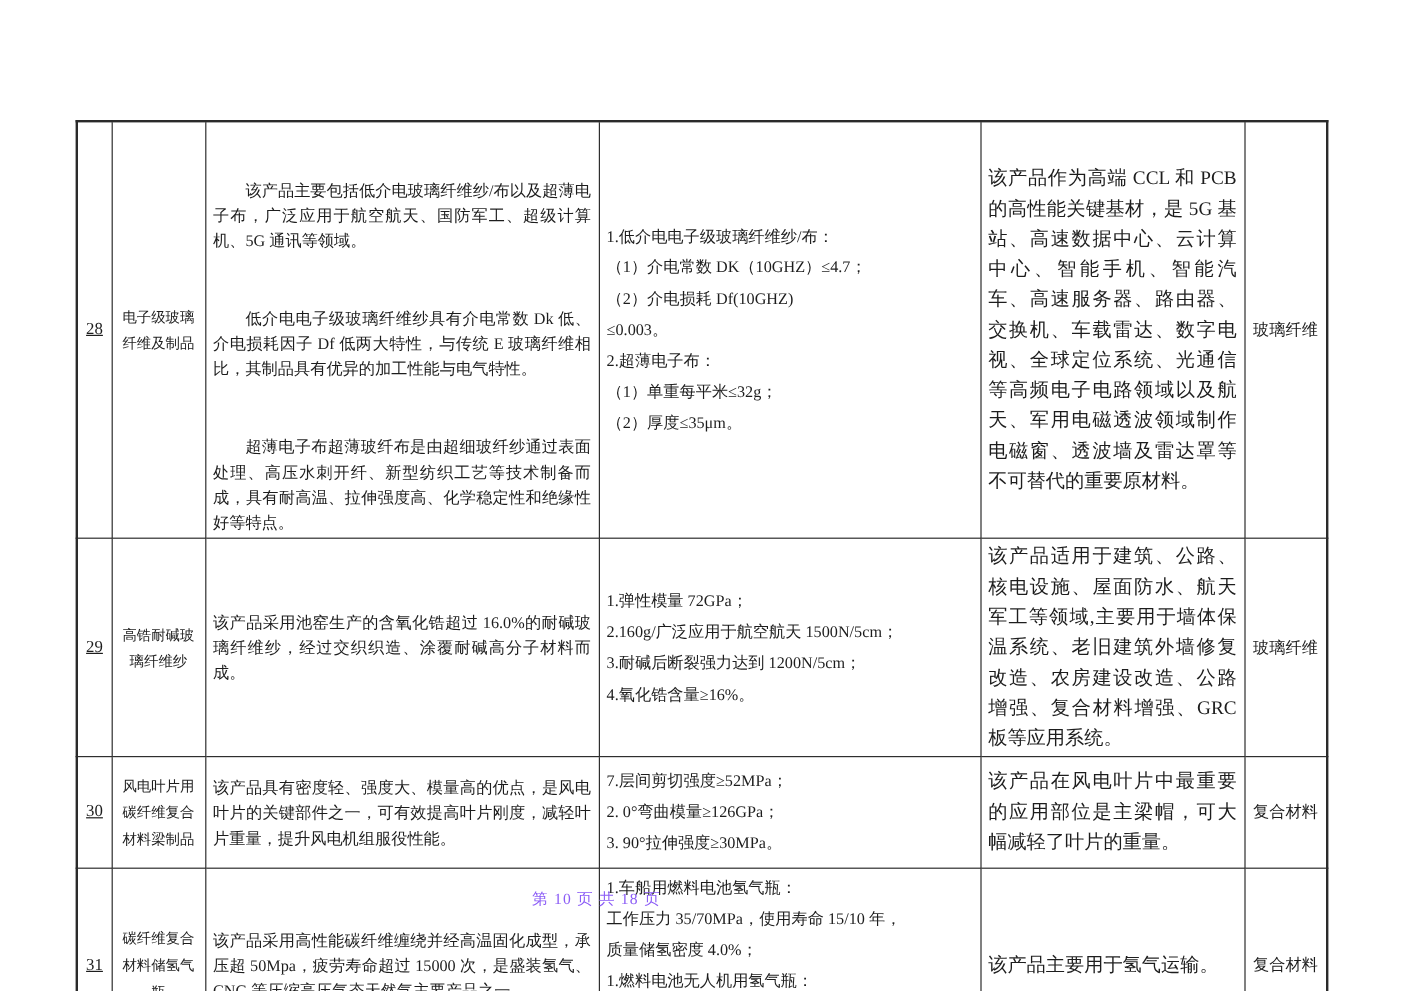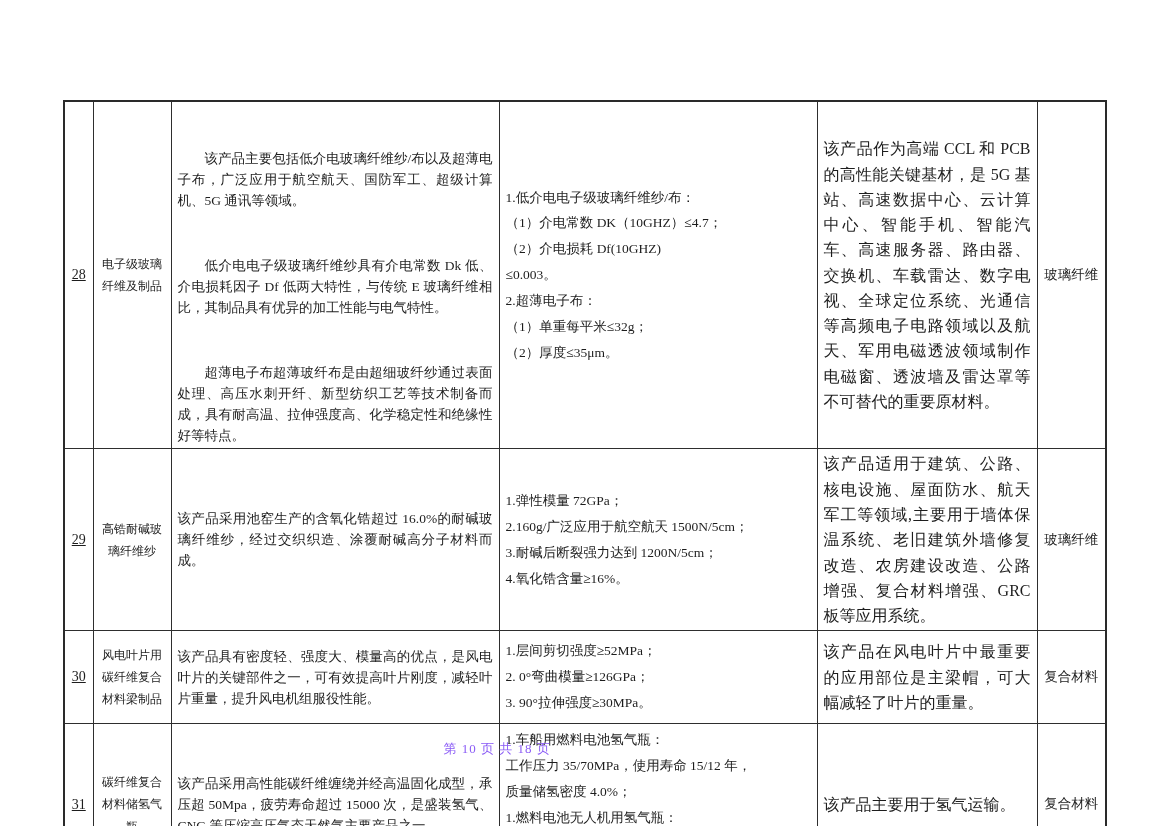--- a/index.html
+++ b/index.html
@@ -90,37 +90,37 @@
     <td class="c-remark">玻璃纤维</td>
   </tr>
 
   <tr class="r30">
     <td class="c-no">30</td>
     <td class="c-name">风电叶片用碳纤维复合材料梁制品</td>
     <td class="c-intro">
       <div class="para">该产品具有密度轻、强度大、模量高的优点，是风电叶片的关键部件之一，可有效提高叶片刚度，减轻叶片重量，提升风电机组服役性能。</div>
     </td>
     <td class="c-ind">
-      <div>1.层间剪切强度≥52MPa；</div>
+      <div>7.层间剪切强度≥52MPa；</div>
       <div>2. 0°弯曲模量≥126GPa；</div>
       <div>3. 90°拉伸强度≥30MPa。</div>
     </td>
     <td class="c-app">该产品在风电叶片中最重要的应用部位是主梁帽，可大幅减轻了叶片的重量。</td>
     <td class="c-remark">复合材料</td>
   </tr>
 
   <tr class="r31">
     <td class="c-no">31</td>
     <td class="c-name">碳纤维复合材料储氢气瓶</td>
     <td class="c-intro">
       <div class="para">该产品采用高性能碳纤维缠绕并经高温固化成型，承压超 50Mpa，疲劳寿命超过 15000 次，是盛装氢气、CNG 等压缩高压气态天然气主要产品之一。</div>
     </td>
     <td class="c-ind">
       <div>1.车船用燃料电池氢气瓶：</div>
-      <div>工作压力 35/70MPa，使用寿命 15/12 年，</div>
+      <div>工作压力 35/70MPa，使用寿命 15/10 年，</div>
       <div>质量储氢密度 4.0%；</div>
       <div>1.燃料电池无人机用氢气瓶：</div>
       <div>工作压力 35MPa，使用寿命 2 年，质量储氢密度 7.0%</div>
     </td>
     <td class="c-app">该产品主要用于氢气运输。</td>
     <td class="c-remark">复合材料</td>
   </tr>
 </tbody>
   </table>
 

